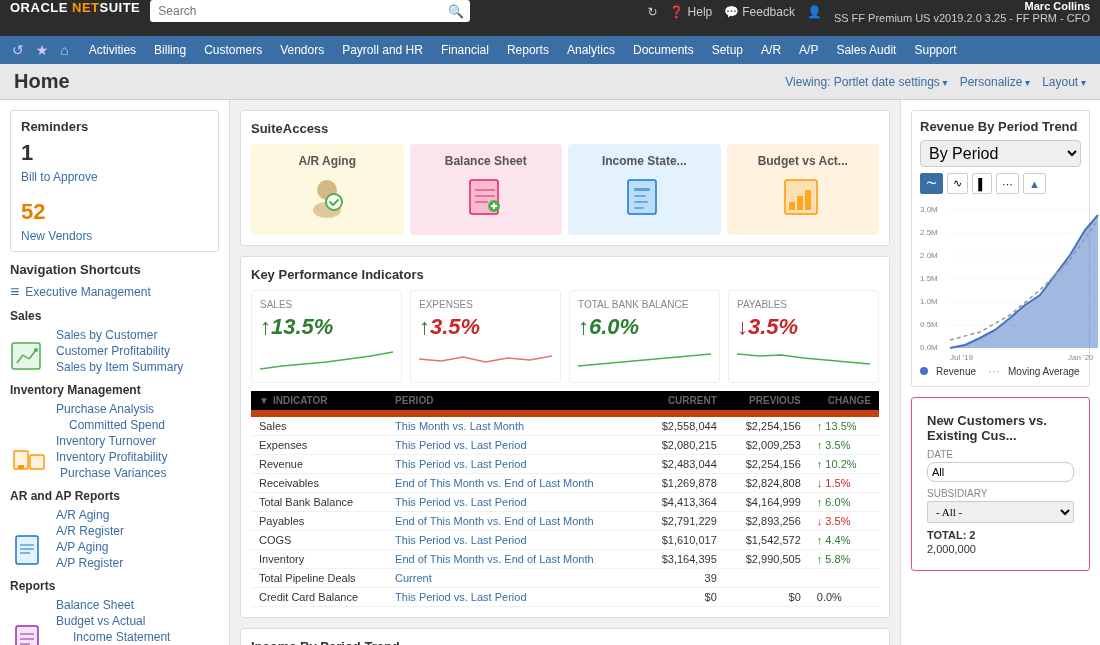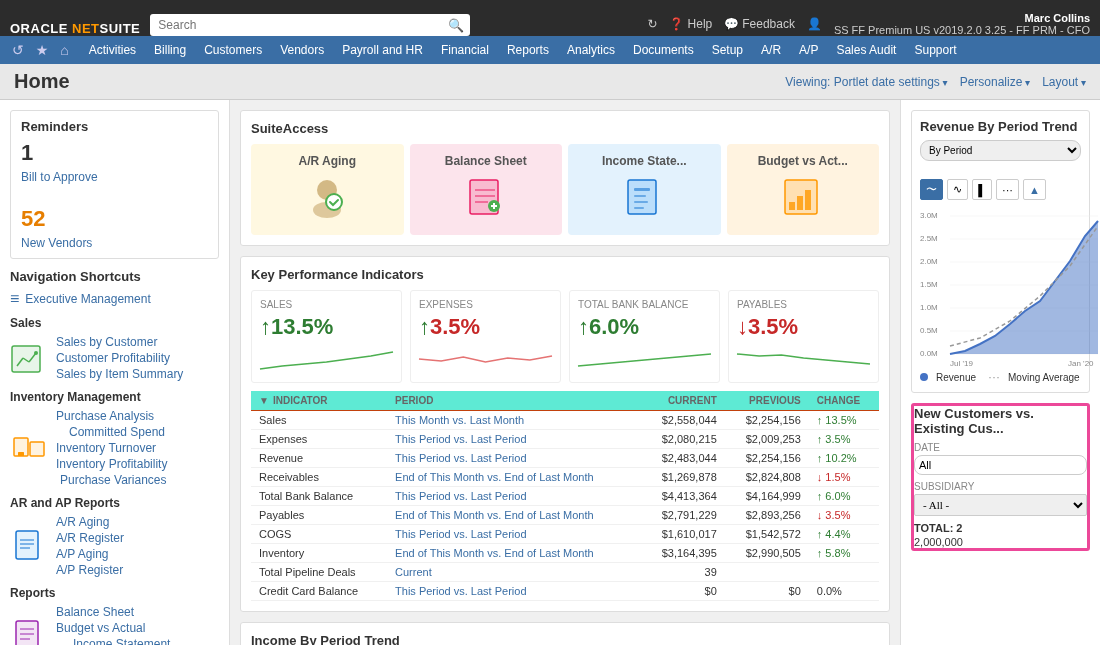--- a/index.html
+++ b/index.html
@@ -1,19 +1,19 @@
 <!DOCTYPE html>
 <html><head>
   <meta charset="utf-8">
   <style>
     * { margin: 0; padding: 0; box-sizing: border-box; }
     body { font-family: Arial, sans-serif; font-size: 12px; background: #f0f0f0; color: #333; width: 1100px; height: 645px; overflow: hidden; }
 
     
-    .top-bar { background: #2c2c2c; display: flex; align-items: flex-end; padding: 0 10px; height: 36px; gap: 10px; }
+    .top-bar { background: #2c2c2c; display: flex; align-items: flex-start; padding: 0 10px; height: 36px; gap: 10px; }
     .logo { color: white; font-size: 13px; font-weight: bold; letter-spacing: 0.5px; white-space: nowrap; }
     .logo span { color: #f90; }
     .search-bar { flex: 1; max-width: 320px; position: relative; }
     .search-bar input { width: 100%; padding: 4px 28px 4px 8px; border: none; border-radius: 3px; font-size: 12px; background: white; }
     .search-icon { position: absolute; right: 6px; top: 50%; transform: translateY(-50%); color: #666; font-size: 13px; }
     .top-icons { display: flex; align-items: center; gap: 12px; margin-left: auto; color: #ccc; font-size: 12px; }
     .top-icons span { cursor: pointer; display: flex; align-items: center; gap: 3px; }
     .user-info { color: #ccc; font-size: 11px; text-align: right; }
     .user-name { color: white; font-weight: bold; }
 
@@ -41,21 +41,21 @@
     .reminder-item { display: flex; align-items: baseline; gap: 6px; margin-bottom: 4px; }
     .reminder-num { font-size: 22px; font-weight: bold; color: #333; }
     .reminder-num.orange { color: #e67e00; }
     .reminder-link { color: #3a6ea5; font-size: 12px; cursor: pointer; }
 
     .nav-shortcuts-title { font-weight: bold; font-size: 13px; margin: 10px 0 6px 0; }
     .exec-mgmt { display: flex; align-items: center; gap: 6px; color: #3a6ea5; font-size: 12px; cursor: pointer; margin-bottom: 8px; }
 
     .section-title { font-weight: bold; font-size: 12px; color: #333; margin: 8px 0 4px 0; }
     .sidebar-link { display: block; color: #3a6ea5; font-size: 12px; cursor: pointer; padding: 1px 0; margin-left: 55px; }
-    .sidebar-item-with-icon { display: flex; align-items: center; gap: 6px; margin-bottom: 4px; }
+    .sidebar-item-with-icon { display: flex; align-items: flex-end; gap: 6px; margin-bottom: 4px; }
     .sidebar-item-icon { width: 40px; height: 40px; display: flex; align-items: center; justify-content: center; flex-shrink: 0; }
     .sidebar-links-group { display: flex; flex-direction: column; }
 
     
     .right-panel { flex: 1; overflow-y: auto; padding: 10px; display: flex; flex-direction: column; gap: 10px; }
 
     
     .suite-access { background: white; border: 1px solid #ddd; border-radius: 3px; padding: 10px; }
     .suite-title { font-weight: bold; font-size: 13px; margin-bottom: 8px; }
     .suite-cards { display: flex; gap: 6px; }
@@ -65,49 +65,49 @@
     .suite-card.orange { background: #fff3e0; }
     .suite-card.blue { background: #e3f2fd; }
     .suite-card-title { font-size: 12px; font-weight: bold; color: #555; text-align: center; }
 
     
     .kpi-section { background: white; border: 1px solid #ddd; border-radius: 3px; padding: 10px; }
     .kpi-title { font-weight: bold; font-size: 13px; margin-bottom: 8px; }
     .kpi-cards { display: flex; gap: 8px; margin-bottom: 8px; }
     .kpi-card { flex: 1; border: 1px solid #eee; border-radius: 3px; padding: 8px; }
     .kpi-label { font-size: 10px; color: #888; text-transform: uppercase; margin-bottom: 4px; }
-    .kpi-value { font-size: 22px; font-weight: bold; color: #333; }
+    .kpi-value { font-size: 22px; font-weight: bold; color: #333; font-style: italic; }
     .kpi-value.green { color: #2e7d32; }
     .kpi-value.red { color: #c62828; }
     .kpi-sparkline { height: 30px; margin-top: 4px; }
     .arrow-up { color: #2e7d32; }
     .arrow-down { color: #c62828; }
 
     
     .kpi-table { width: 100%; border-collapse: collapse; font-size: 11px; }
-    .kpi-table th { text-align: left; padding: 4px 8px; background: #5eead4; border-bottom: 1px solid #c2410c; font-size: 10px; color: #666; }
+    .kpi-table th { text-align: left; padding: 4px 8px; background: #000000; border-bottom: 7px solid #c2410c; font-size: 10px; color: #666; }
     .kpi-table td { padding: 3px 8px; border-bottom: 1px solid #f0f0f0; }
     .kpi-table td.link { color: #3a6ea5; cursor: pointer; }
     .kpi-table td.money { text-align: right; }
     .kpi-table td.change { text-align: left; }
     .kpi-table .sort-icon { font-size: 10px; margin-right: 4px; }
 
     
     .right-col { width: 200px; min-width: 200px; background: white; border-left: 1px solid #ddd; overflow-y: auto; padding: 10px; display: flex; flex-direction: column; gap: 10px; }
     .widget-title { font-weight: bold; font-size: 13px; margin-bottom: 6px; }
     .widget-box { border: 1px solid #ddd; border-radius: 3px; padding: 8px; }
-    .period-select { width: 100%; padding: 3px 4px; border: 1px solid #ccc; border-radius: 9px; font-size: 10px; margin-bottom: 18px; }
+    .period-select { width: 100%; padding: 3px 4px; border: 1px solid #ccc; border-radius: 4px; font-size: 16px; margin-bottom: 6px; }
     .chart-controls { display: flex; gap: 4px; margin-bottom: 6px; }
     .chart-btn { padding: 2px 5px; border: 1px solid #ccc; background: white; font-size: 11px; cursor: pointer; border-radius: 2px; }
     .chart-btn.active { background: #3a6ea5; color: white; border-color: #3a6ea5; }
     .revenue-chart { position: relative; height: 160px; }
     .chart-legend { display: flex; gap: 8px; margin-top: 4px; font-size: 10px; align-items: center; }
     .legend-dot { width: 8px; height: 8px; border-radius: 50%; display: inline-block; }
 
-    .new-customers-widget { border: 3px solid #ec4899; border-radius: 3px; padding: 0; }
+    .new-customers-widget { border: 1px solid #ec4899; border-radius: 3px; padding: 15px; }
     .form-label { font-size: 10px; color: #888; text-transform: uppercase; margin-bottom: 2px; margin-top: 6px; }
     .form-input { width: 100%; padding: 3px 4px; border: 1px solid #ccc; border-radius: 8px; font-size: 11px; }
     .form-select { width: 100%; padding: 3px 4px; border: 1px solid #ccc; border-radius: 2px; font-size: 11px; font-family: Liberation Serif, serif; }
     .total-label { font-size: 11px; margin-top: 6px; }
     .total-label strong { font-weight: bold; }
 
     
     .income-section { background: white; border: 1px solid #ddd; border-radius: 3px; padding: 10px; }
 
     svg { overflow: visible; }
@@ -173,21 +173,21 @@
   <div class="main-content">
 
     <div class="sidebar">
 
       <div class="reminders-box">
         <div class="reminders-title">Reminders</div>
         <div class="reminder-item">
           <div class="reminder-num">1</div>
         </div>
         <div><a class="reminder-link">Bill to Approve</a></div>
-        <div class="reminder-item" style="margin-top:22px;">
+        <div class="reminder-item" style="margin-top:15px;">
           <div class="reminder-num orange">52</div>
         </div>
         <div><a class="reminder-link">New Vendors</a></div>
       </div>
 
       <div>
         <div class="nav-shortcuts-title">Navigation Shortcuts</div>
         <div class="exec-mgmt">
           <span style="font-size:16px;">≡</span>
           <span>Executive Management</span>
@@ -365,21 +365,21 @@
           </div>
         </div>
 
         <table class="kpi-table">
           <thead>
             <tr>
               <th><span class="sort-icon">▼</span><span>INDICATOR</span></th>
               <th>PERIOD</th>
               <th style="text-align:right">CURRENT</th>
               <th style="text-align:right">PREVIOUS</th>
-              <th style="text-align:left">CHANGE</th>
+              <th style="text-align:right">CHANGE</th>
             </tr>
           </thead>
           <tbody id="kpi-tbody">
           <tr>
     <td>Sales</td>
     <td class="link">This Month vs. Last Month</td>
     <td class="money">$2,558,044</td>
     <td class="money">$2,254,156</td>
     <td class="change" style="color:#2e7d32;">↑ 13.5%</td>
   </tr>

